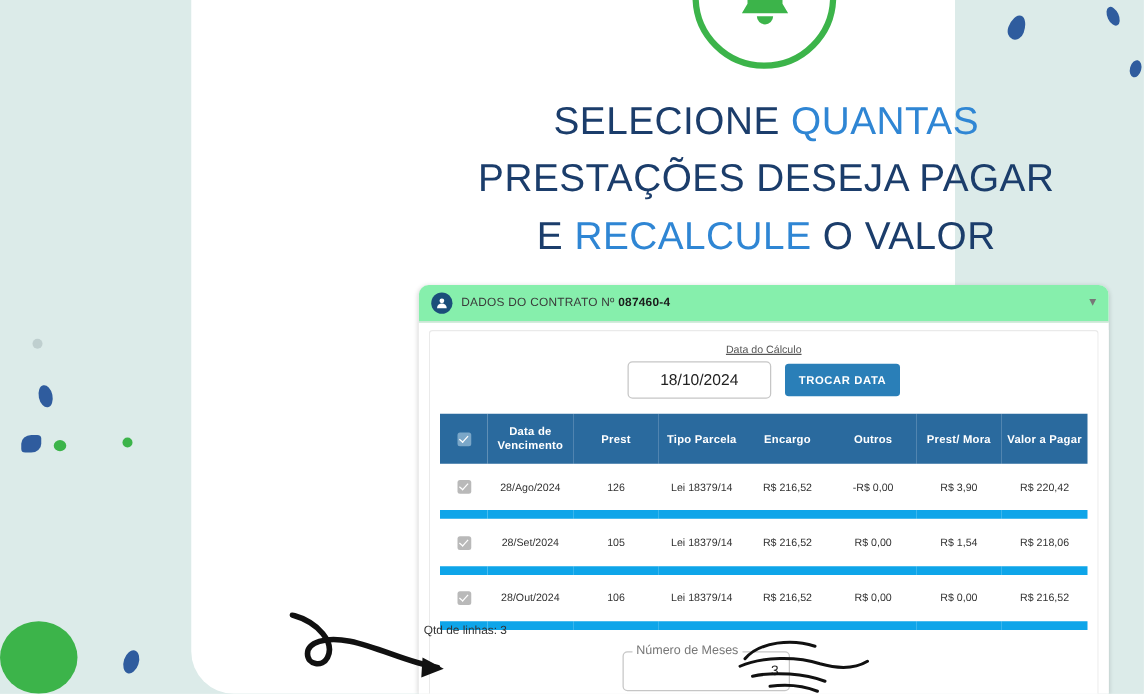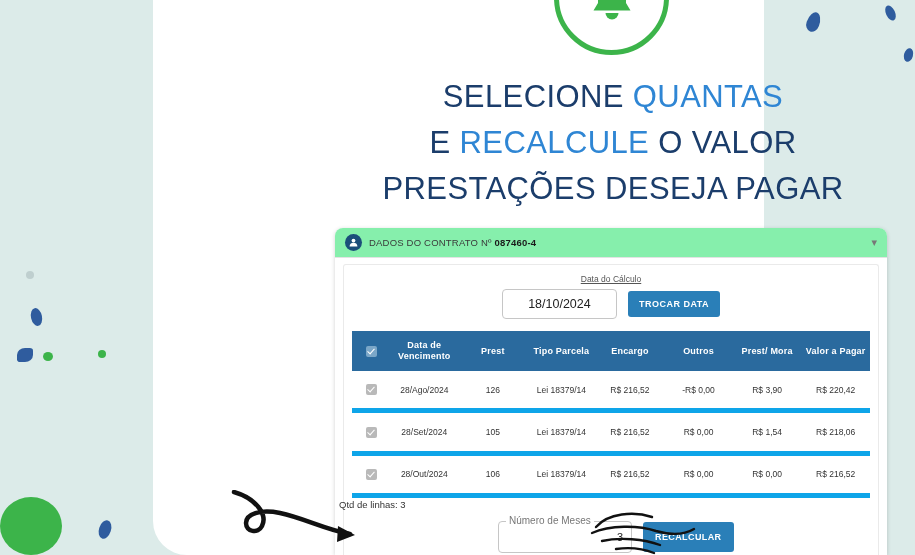--- a/index.html
+++ b/index.html
@@ -193,21 +193,21 @@
     text-align: center;
     line-height: 11px;
     letter-spacing: 0.2px;
   }
   table.grid thead th.first { width: 34px; }
   table.grid tbody td {
     font-size: 8.5px;
     color: #333;
     text-align: center;
     padding: 13px 2px;
-    border-bottom: 5px solid #0ea5e9;
+    border-bottom: 7px solid #0ea5e9;
     white-space: nowrap;
   }
   .cbx {
     width: 11px; height: 11px;
     border-radius: 2px;
     background: #b9b9b9;
     display: inline-block;
     position: relative;
     vertical-align: middle;
   }
@@ -313,22 +313,22 @@
 
   <div class="bell-badge">
     <svg width="62" height="62" viewBox="0 0 62 62" aria-hidden="true">
       <path d="M31 8 a4 4 0 0 1 4 4 v1.6 a14 14 0 0 1 10 13.4 v9 l4.5 7.5 h-37 L17 36 v-9 a14 14 0 0 1 10 -13.4 V12 a4 4 0 0 1 4 -4 z" fill="#3cb44a"></path>
       <path d="M24.5 46 h13 a6.5 6.5 0 0 1 -13 0 z" fill="#3cb44a"></path>
     </svg>
   </div>
 
   <div class="headline">
     <div><span>SELECIONE </span><span class="hi">QUANTAS</span></div>
+    <div><span>PRESTAÇÕES DESEJA PAGAR</span></div>
     <div><span>E </span><span class="hi">RECALCULE</span><span> O VALOR</span></div>
-    <div><span>PRESTAÇÕES DESEJA PAGAR</span></div>
   </div>
 
   <div class="panel">
 
     <div class="panel-header">
       <span class="avatar-icon">
         <svg width="11" height="11" viewBox="0 0 11 11" aria-hidden="true">
           <circle cx="5.5" cy="3.6" r="1.9" fill="#ffffff"></circle>
           <path d="M1.6 9.6 a3.9 3.9 0 0 1 7.8 0 z" fill="#ffffff"></path>
         </svg>
@@ -395,21 +395,20 @@
 
       </div>
 
       <div class="qtd">Qtd de linhas: 3</div>
 
       <div class="footer-row">
         <div class="meses-wrap">
           <span class="meses-legend">Número de Meses</span>
           <input class="meses-input" value="3" style="">
         </div>
-        <button class="btn-recalc">RECALCULAR</button>
       </div>
 
     </div>
   </div>
 </div>
 
 <svg class="doodle-arrow" width="150" height="65" viewBox="0 0 150 65">
   <path d="M12 2 C33 8 46 24 40 36 C36 44 24 42 24 33 C24 24 38 19 58 23 C82 28 104 40 128 44" fill="none" stroke="#111111" stroke-width="4.5" stroke-linecap="round"></path>
   <path d="M116 36 L133 45 L115 52 Z" fill="#111111"></path>
 </svg>

